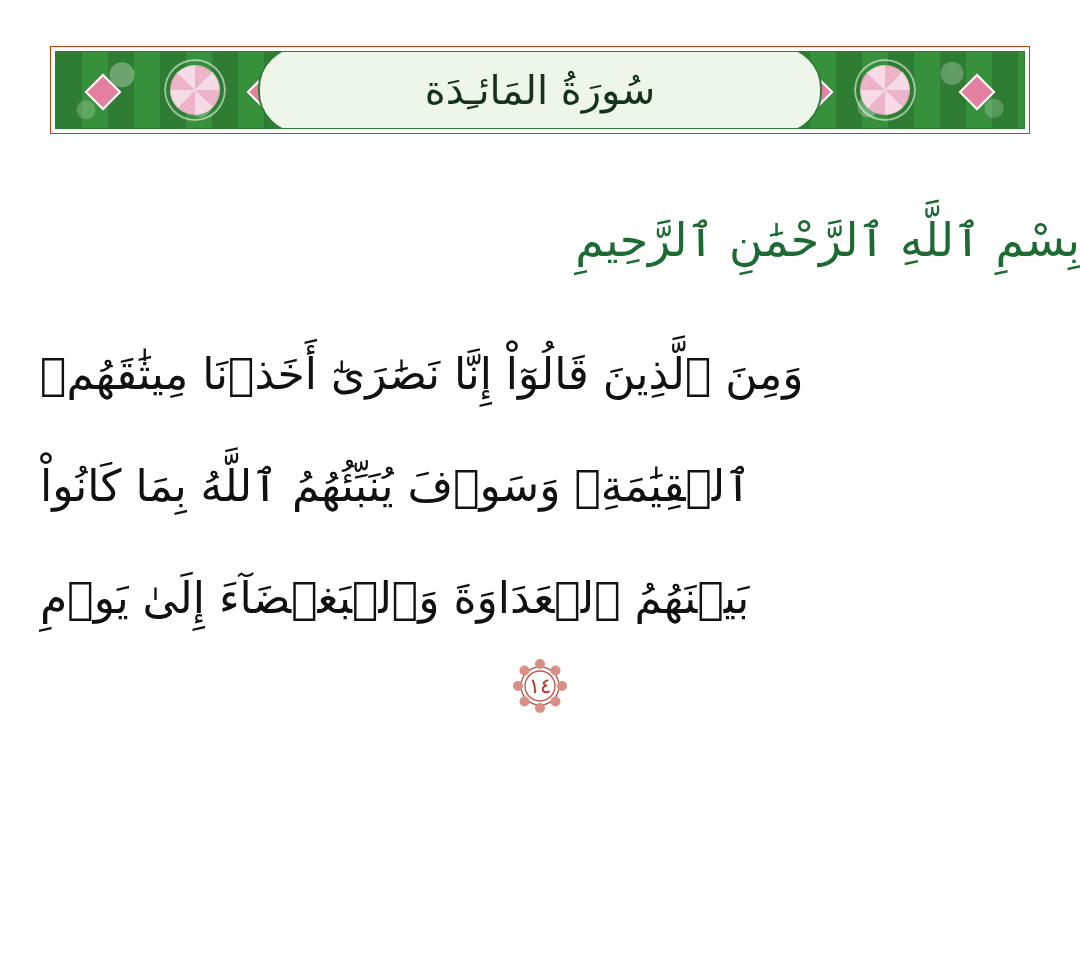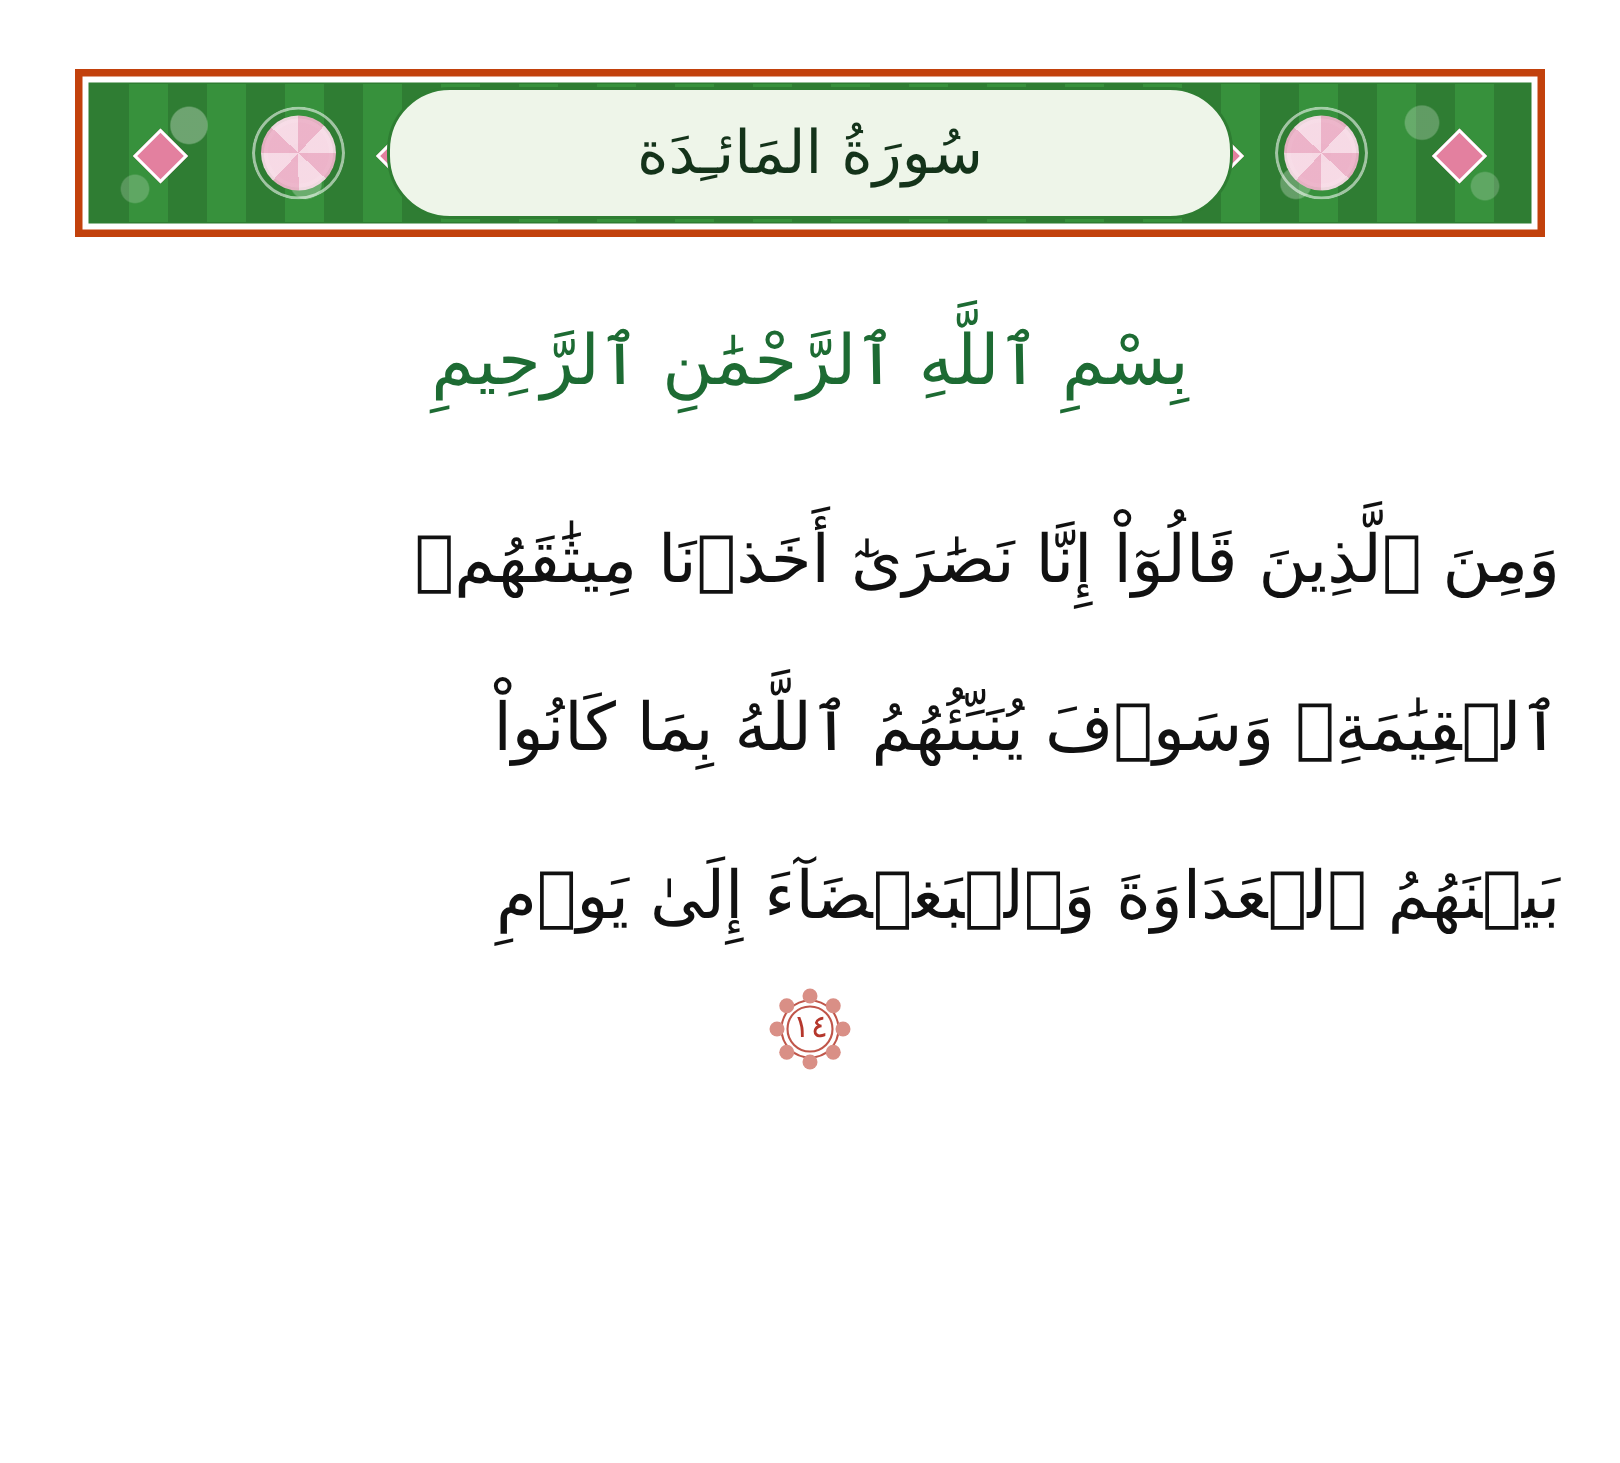--- a/index.html
+++ b/index.html
@@ -21,23 +21,23 @@
     height: 975px;
     box-sizing: border-box;
   }
 
   
   .surah-band {
     position: absolute;
     top: 46px;
     left: 50px;
     width: 980px;
-    height: 112px;
+    height: 88px;
     box-sizing: border-box;
-    border: 5px solid #c2410c;
+    border: 1px solid #c2410c;
     background: #ffffff;
     padding: 4px;
     text-decoration: underline;
   }
   .surah-band-inner {
     position: relative;
     width: 100%;
     height: 100%;
     box-sizing: border-box;
     border: 1px solid #2e7d32;
@@ -134,37 +134,36 @@
     direction: rtl;
     white-space: nowrap;
   }
 
   
   .basmala {
     position: absolute;
     top: 208px;
     left: 0;
     width: 1080px;
-    text-align: center;
     font-family: "DejaVu Sans", "Liberation Sans", sans-serif;
     font-size: 46px;
     line-height: 1.4;
     color: #1d6b33;
     direction: rtl;
     white-space: nowrap;
   }
 
   
   .ayah-block {
     position: absolute;
     top: 318px;
     left: 40px;
     width: 1000px;
     direction: rtl;
-    text-align: right;
+    text-align: left;
     font-family: "DejaVu Sans", "Liberation Sans", sans-serif;
     color: #111111;
   }
   .ayah-line {
     font-size: 44px;
     line-height: 112px;
     white-space: nowrap;
     letter-spacing: 0.5px;
   }
   .ayah-line.last {
@@ -187,21 +186,21 @@
   }
   .ayah-marker svg {
     position: absolute;
     inset: 0;
     width: 64px;
     height: 64px;
   }
   .ayah-marker .num {
     position: relative;
     z-index: 2;
-    font-family: Liberation Mono, monospace;
+    font-family: Liberation Serif, serif;
     font-size: 21px;
     line-height: 1;
     color: #b5372c;
   }
 </style>
 </head>
 <body>
 
 <div class="page">
 

